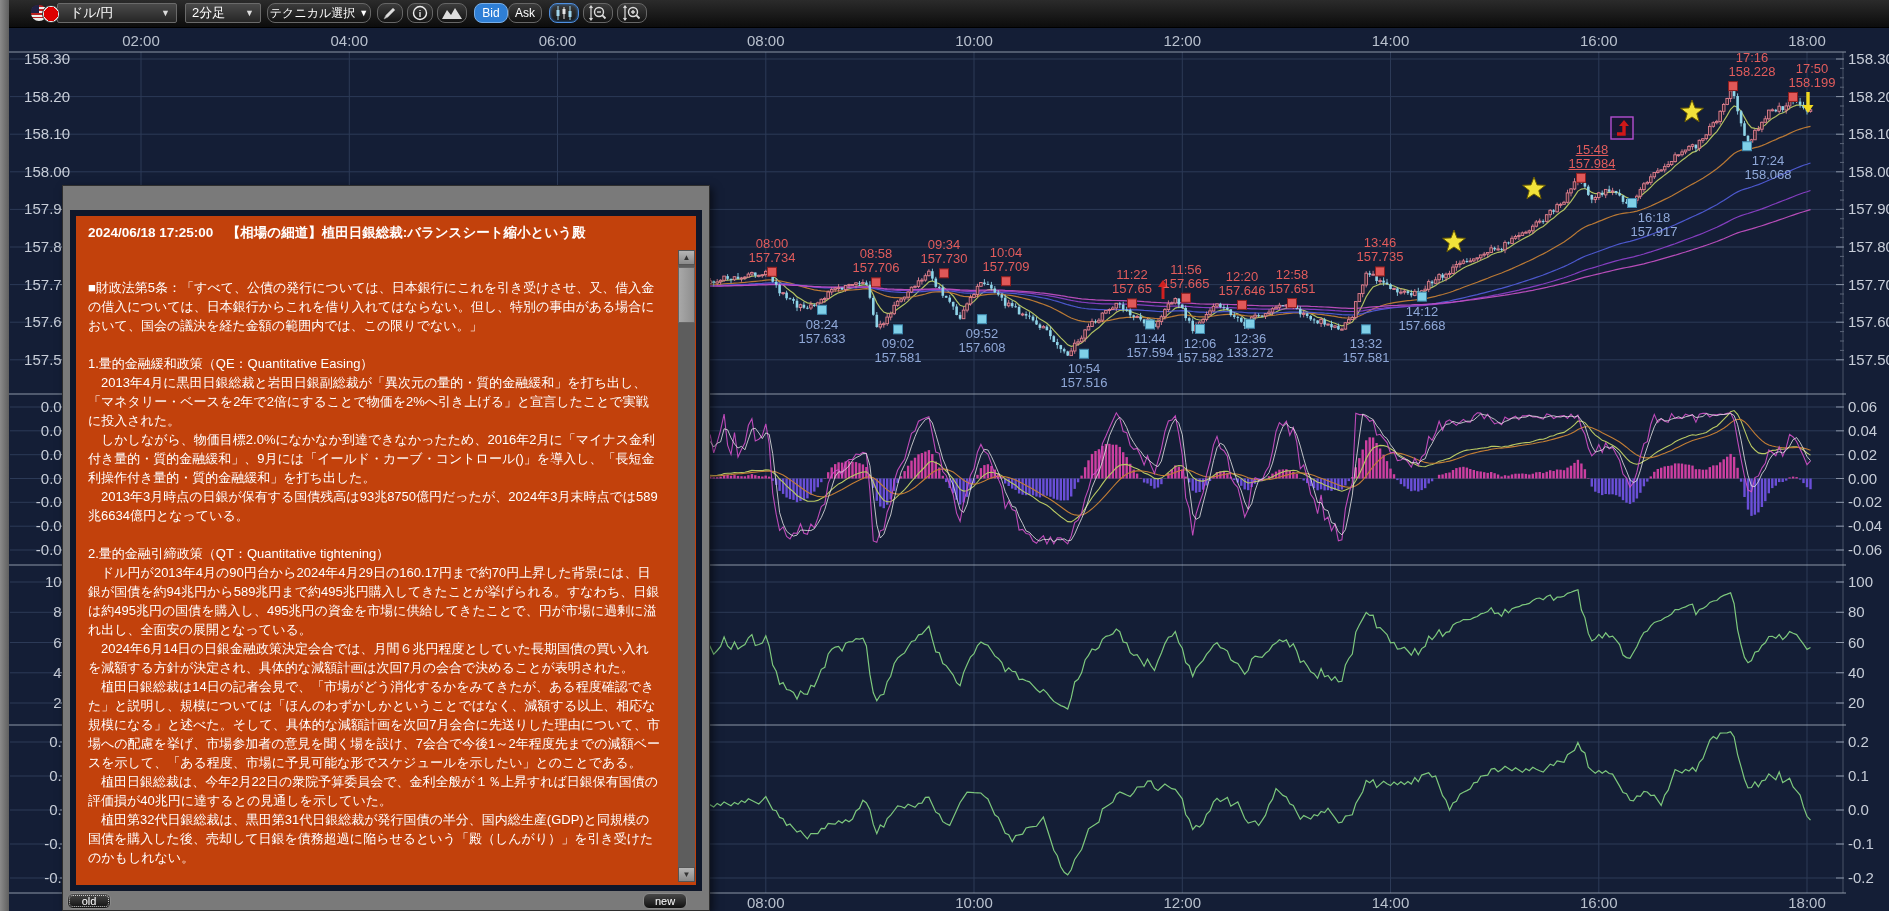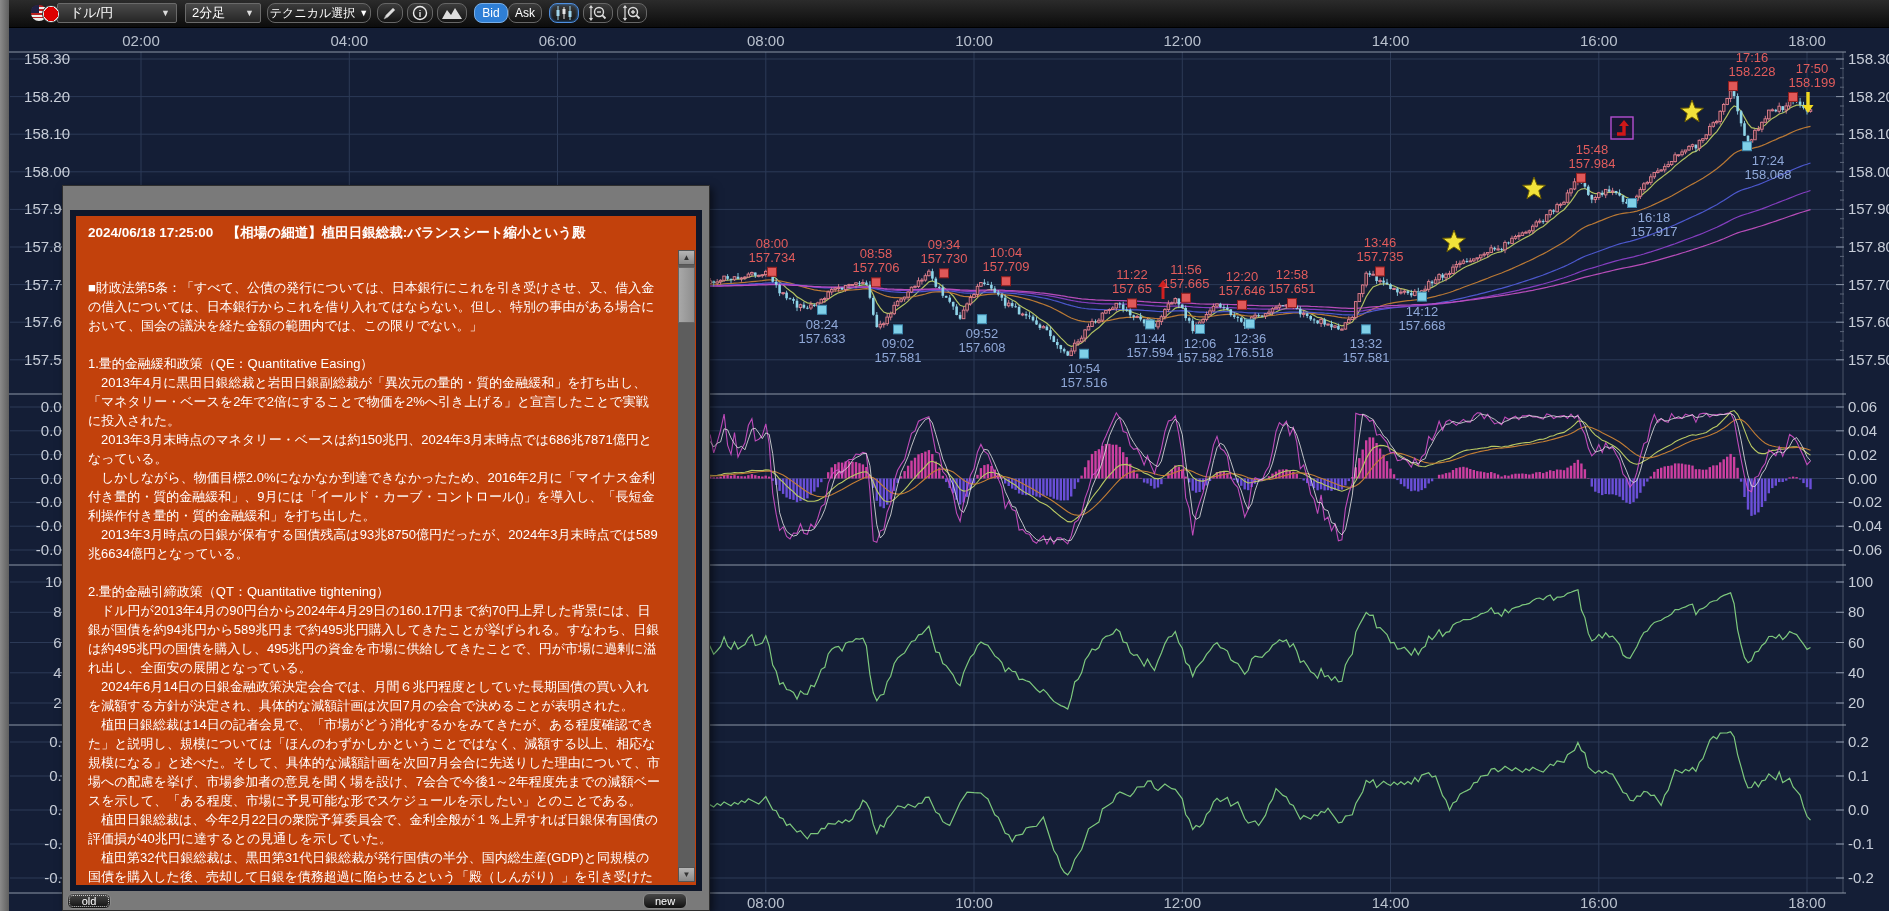--- a/index.html
+++ b/index.html
@@ -1889,21 +1889,21 @@
         <div>157.646</div>
       </div>
       <div class="anno-label anno-high" style="left: 1292px; top: 268.024px;">
         <div>12:58</div>
         <div>157.651</div>
       </div>
       <div class="anno-label anno-high" style="left: 1380px; top: 236.44px;">
         <div>13:46</div>
         <div>157.735</div>
       </div>
-      <div class="anno-label anno-high" style="left: 1592px; top: 142.816px;">
+      <div class="anno-label anno-high" style="left: 1592px; top: 142.816px; text-decoration: underline;">
         <div>15:48</div>
         <div>157.984</div>
       </div>
       <div class="anno-label anno-high" style="left: 1752px; top: 51.072px;">
         <div>17:16</div>
         <div>158.228</div>
       </div>
       <div class="anno-label anno-high" style="left: 1812px; top: 61.976px;">
         <div>17:50</div>
         <div>158.199</div>
@@ -1927,21 +1927,21 @@
       <div class="anno-label anno-low" style="left: 1150px; top: 332.456px;">
         <div>11:44</div>
         <div>157.594</div>
       </div>
       <div class="anno-label anno-low" style="left: 1200px; top: 336.968px;">
         <div>12:06</div>
         <div>157.582</div>
       </div>
       <div class="anno-label anno-low" style="left: 1250px; top: 331.704px;">
         <div>12:36</div>
-        <div>176.518</div>
+        <div>133.272</div>
       </div>
       <div class="anno-label anno-low" style="left: 1366px; top: 337.344px;">
         <div>13:32</div>
         <div>157.581</div>
       </div>
       <div class="anno-label anno-low" style="left: 1422px; top: 304.632px;">
         <div>14:12</div>
         <div>157.668</div>
       </div>
       <div class="anno-label anno-low" style="left: 1654px; top: 211.008px;">
@@ -1955,21 +1955,20 @@
     </div>
 
   <div id="popup">
     <div id="popup-textarea">
       <div id="popup-headline">2024/06/18 17:25:00　【相場の細道】植田日銀総裁:バランスシート縮小という殿</div>
       <div id="popup-newsbody">
           <p>■財政法第5条：「すべて、公債の発行については、日本銀行にこれを引き受けさせ、又、借入金の借入については、日本銀行からこれを借り入れてはならない。但し、特別の事由がある場合において、国会の議決を経た金額の範囲内では、この限りでない。」</p>
           <p class="blank"></p>
           <p>1.量的金融緩和政策（QE：Quantitative Easing）</p>
           <p>　2013年4月に黒田日銀総裁と岩田日銀副総裁が「異次元の量的・質的金融緩和」を打ち出し、「マネタリー・ベースを2年で2倍にすることで物価を2%へ引き上げる」と宣言したことで実戦に投入された。</p>
-          <p>　2013年3月末時点のマネタリー・ベースは約150兆円、2024年3月末時点では686兆7871億円となっている。</p>
           <p>　しかしながら、物価目標2.0%になかなか到達できなかったため、2016年2月に「マイナス金利付き量的・質的金融緩和」、9月には「イールド・カーブ・コントロール()」を導入し、「長短金利操作付き量的・質的金融緩和」を打ち出した。</p>
           <p>　2013年3月時点の日銀が保有する国債残高は93兆8750億円だったが、2024年3月末時点では589兆6634億円となっている。</p>
           <p class="blank"></p>
           <p>2.量的金融引締政策（QT：Quantitative tightening）</p>
           <p>　ドル円が2013年4月の90円台から2024年4月29日の160.17円まで約70円上昇した背景には、日銀が国債を約94兆円から589兆円まで約495兆円購入してきたことが挙げられる。すなわち、日銀は約495兆円の国債を購入し、495兆円の資金を市場に供給してきたことで、円が市場に過剰に溢れ出し、全面安の展開となっている。</p>
           <p>　2024年6月14日の日銀金融政策決定会合では、月間６兆円程度としていた長期国債の買い入れを減額する方針が決定され、具体的な減額計画は次回7月の会合で決めることが表明された。</p>
           <p>　植田日銀総裁は14日の記者会見で、「市場がどう消化するかをみてきたが、ある程度確認できた」と説明し、規模については「ほんのわずかしかということではなく、減額する以上、相応な規模になる」と述べた。そして、具体的な減額計画を次回7月会合に先送りした理由について、市場への配慮を挙げ、市場参加者の意見を聞く場を設け、7会合で今後1～2年程度先までの減額ベースを示して、「ある程度、市場に予見可能な形でスケジュールを示したい」とのことである。</p>
           <p>　植田日銀総裁は、今年2月22日の衆院予算委員会で、金利全般が１％上昇すれば日銀保有国債の評価損が40兆円に達するとの見通しを示していた。</p>
           <p>　植田第32代日銀総裁は、黒田第31代日銀総裁が発行国債の半分、国内総生産(GDP)と同規模の国債を購入した後、売却して日銀を債務超過に陥らせるという「殿（しんがり）」を引き受けたのかもしれない。</p>
         </div>

